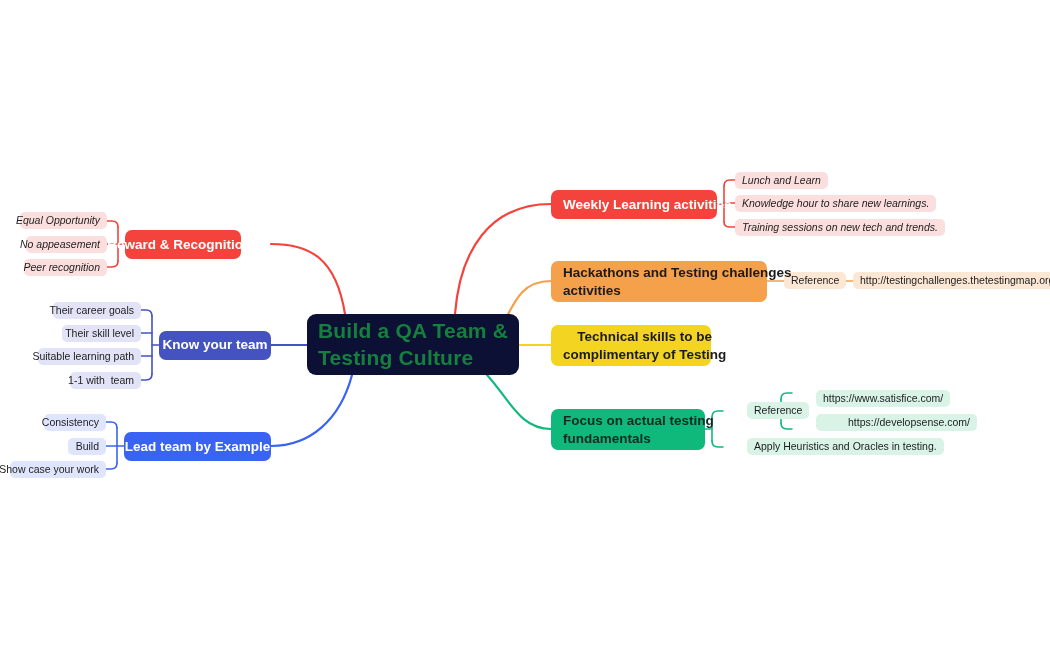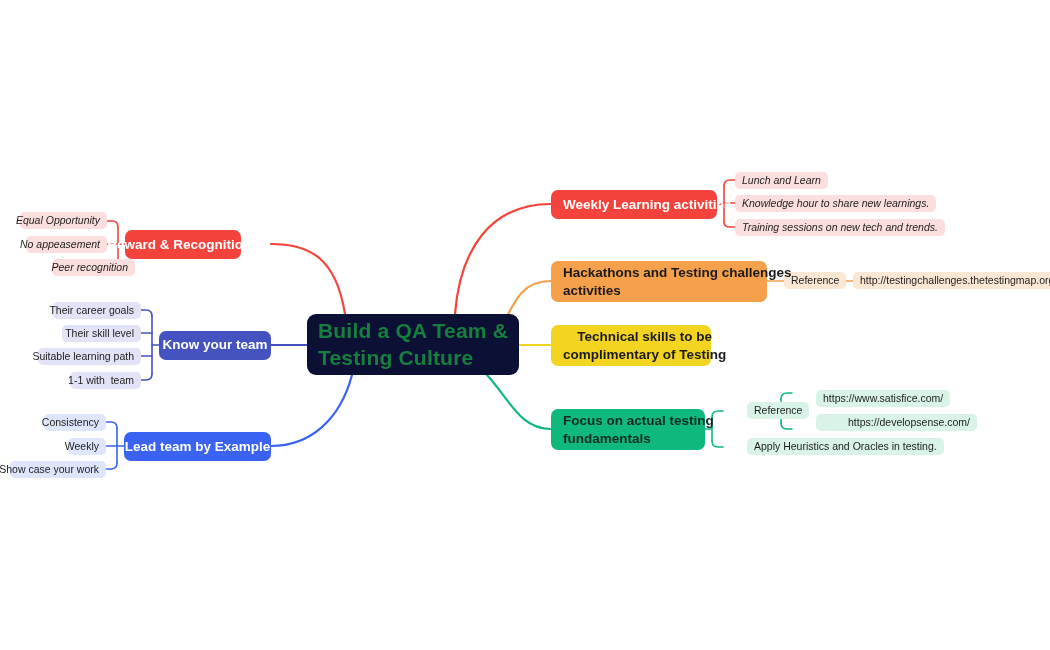--- a/index.html
+++ b/index.html
@@ -194,21 +194,21 @@
 
   <div class="node topic t-red center-text" style="left:125px; top:230px; width:116px; height:29px;">
     <span>Reward &amp; Recognitions</span>
   </div>
   <div class="node leaf l-red right-align" style="left:20px; top:212px; width:87px; height:17px;">
     <span>Equal Opportunity</span>
   </div>
   <div class="node leaf l-red right-align" style="left:26px; top:236px; width:81px; height:17px;">
     <span>No appeasement</span>
   </div>
-  <div class="node leaf l-red right-align" style="left:24px; top:259px; width:83px; height:17px;margin-left:28px;">
+  <div class="node leaf l-red right-align" style="left:24px; top:259px; width:83px; height:17px;">
     <span>Peer recognition</span>
   </div>
 
   <div class="node topic t-indigo center-text" style="left:159px; top:331px; width:112px; height:29px;align-items:flex-end;">
     <span>Know your team</span>
   </div>
   <div class="node leaf l-indigo right-align" style="left:53px; top:302px; width:88px; height:17px;">
     <span>Their career goals</span>
   </div>
   <div class="node leaf l-indigo right-align" style="left:62px; top:325px; width:79px; height:17px;">
@@ -221,19 +221,19 @@
     <span>1-1 with  team</span>
   </div>
 
   <div class="node topic t-blue center-text" style="left:124px; top:432px; width:147px; height:29px;">
     <span>Lead team by Example</span>
   </div>
   <div class="node leaf l-blue right-align" style="left:44px; top:414px; width:62px; height:17px;">
     <span>Consistency</span>
   </div>
   <div class="node leaf l-blue right-align" style="left:68px; top:438px; width:38px; height:17px;">
-    <span>Weekly</span>
+    <span>Build</span>
   </div>
   <div class="node leaf l-blue right-align" style="left:10px; top:461px; width:96px; height:17px;">
     <span>Show case your work</span>
   </div>
 
 </div>
 
 </body></html>

